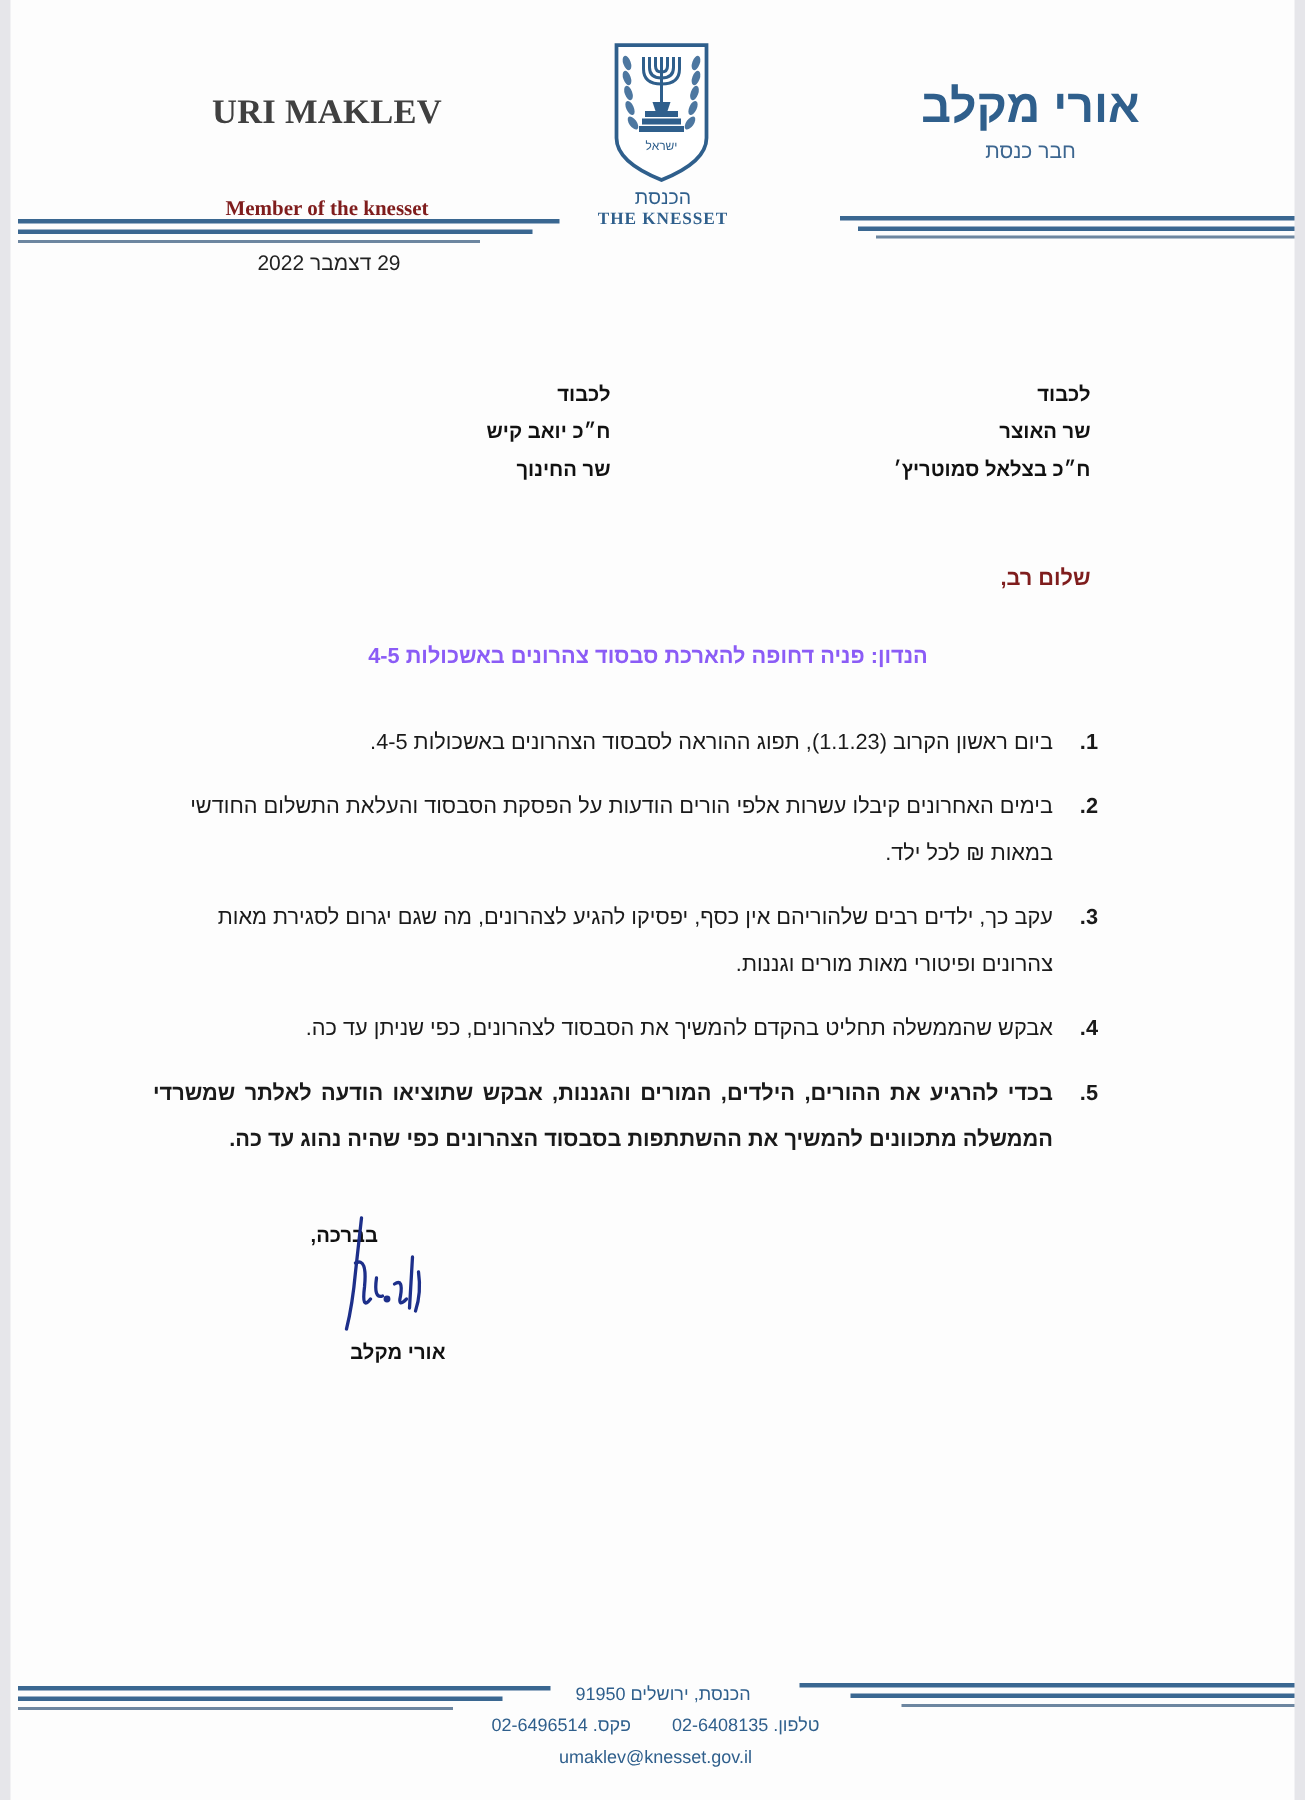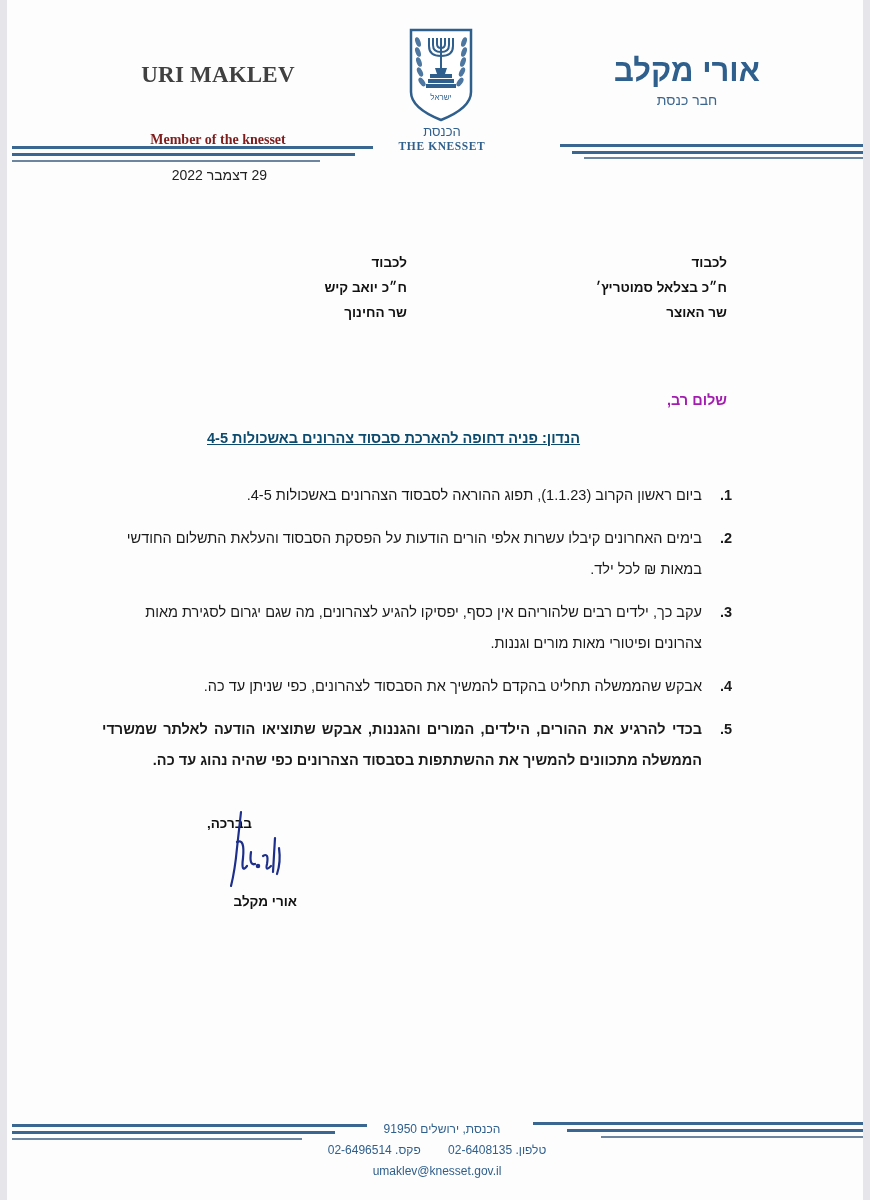--- a/index.html
+++ b/index.html
@@ -51,27 +51,26 @@
     line-height:19px;
   }
   .addr {
     direction:rtl; 
     font-family:"Liberation Sans", sans-serif; font-weight:bold;
     font-size:13.5px; color:#111; line-height:25px;
   }
   .addr1 { left:420px; top:250px; width:300px; }
   .addr2 { left:200px; top:250px; width:200px; }
   .greeting {
-    left:420px; top:392px; width:300px; direction:rtl; text-align:right;
-    font-family:"Liberation Sans", sans-serif; font-weight:bold; font-size:14.5px; color:#a21caf;
+    left:420px; top:378px; width:300px; direction:rtl; text-align:right;
+    font-family:"Liberation Sans", sans-serif; font-weight:bold; font-size:14.5px; color:#7f1d1d;
   }
   .subject {
-    left:200px; top:430px; width:450px; direction:rtl; text-align:left;
-    font-family:"Liberation Sans", sans-serif; font-weight:bold; font-size:14.5px; color:#0c4a6e;
-    text-decoration:underline;
+    left:200px; top:430px; width:450px; direction:rtl; text-align:center;
+    font-family:"Liberation Sans", sans-serif; font-weight:bold; font-size:14.5px; color:#8b5cf6;
   }
   .items {
     left:95px; top:480px; width:630px; direction:rtl;
     font-family:"Liberation Sans", sans-serif; font-size:14.5px; color:#1a1a1a;
     line-height:31px;
   }
   .item { display:flex; flex-direction:row; margin-bottom:12px; }
   .item .num { width:30px; flex:none; font-weight:bold; text-align:right; }
   .item .txt { flex:1; text-align:right; }
   .item.bold .txt { font-weight:bold; text-align:justify; text-align-last:right; }
@@ -142,22 +141,22 @@
   <div class="rule" style="left:553px; top:144px; width:303px;"></div>
   <div class="rule" style="left:565px; top:151px; width:291px;"></div>
   <div class="rule thin" style="left:577px; top:157px; width:279px;"></div>
 
   <div class="abs date">
     <div>29 דצמבר 2022</div>
   </div>
 
   <div class="abs addr addr1">
     <div>לכבוד</div>
+    <div>שר האוצר</div>
     <div>ח״כ בצלאל סמוטריץ׳</div>
-    <div>שר האוצר</div>
   </div>
   <div class="abs addr addr2">
     <div>לכבוד</div>
     <div>ח״כ יואב קיש</div>
     <div>שר החינוך</div>
   </div>
 
   <div class="abs greeting">שלום רב,</div>
   <div class="abs subject">הנדון: פניה דחופה להארכת סבסוד צהרונים באשכולות 4-5</div>
 

